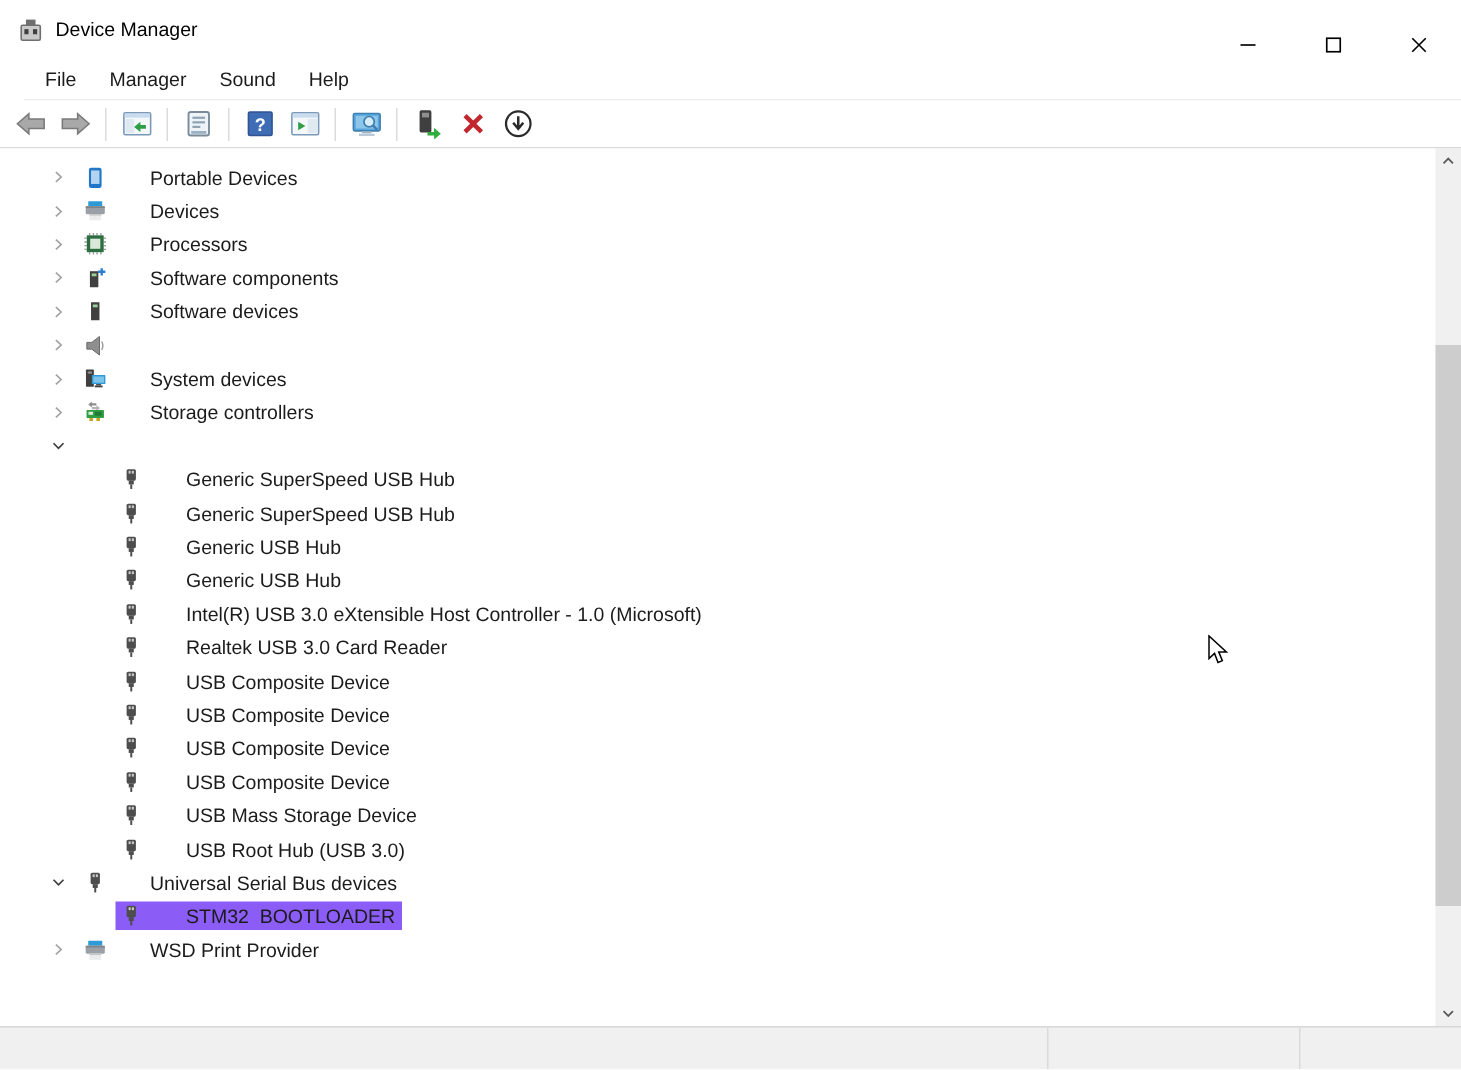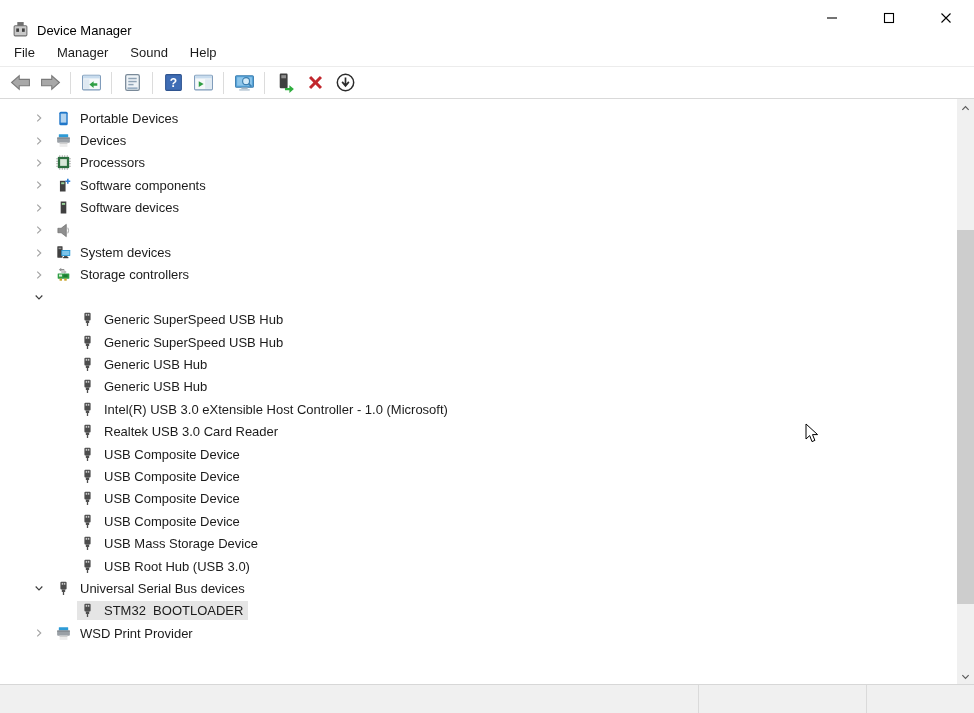--- a/index.html
+++ b/index.html
@@ -1,55 +1,55 @@
 <!DOCTYPE html>
 <html><head>
 <meta charset="utf-8">
 <style>
   html,body{margin:0;padding:0;width:974px;height:713px;overflow:hidden;
     font-family:"Liberation Sans",sans-serif;background:#fff;}
   .window{position:relative;width:974px;height:713px;background:#fff;overflow:hidden;}
 
   
-  .titlebar{position:absolute;top:0;left:0;right:0;height:38px;background:#fff;
-    display:flex;align-items:flex-end;}
+  .titlebar{position:absolute;top:12px;left:0;right:0;height:38px;background:#fff;
+    display:flex;align-items:flex-start;}
   .app-icon{width:17px;height:17px;margin-left:12px;display:inline-flex;}
   .app-icon svg{width:17px;height:17px;}
   .title-text{margin-left:8px;font-size:13px;color:#000;}
   .win-controls{position:absolute;right:0;top:0;height:38px;display:flex;}
   .win-btn{width:57px;height:38px;border:none;background:transparent;display:flex;
     align-items:center;justify-content:center;padding:0;cursor:default;}
   .win-btn svg{width:12px;height:12px;}
 
   
-  .menubar{position:absolute;top:38px;left:0;right:0;height:28px;background:#fff;
+  .menubar{position:absolute;top:38px;left:16px;right:0;height:28px;background:#fff;
     border-bottom:1px solid #ececec;display:flex;align-items:center;padding-left:3px;
     font-size:13px;color:#1b1b1b;}
   .menu-item{padding:0 11px;line-height:27px;}
 
   
   .toolbar{position:absolute;top:67px;left:0;right:0;height:31px;background:#fff;
     border-bottom:1px solid #d9d9d9;display:flex;align-items:center;padding-left:5px;}
   .tb-btn{width:28px;height:26px;border:none;background:transparent;padding:0;margin:0 1px;
     display:flex;align-items:center;justify-content:center;cursor:default;}
   .tb-ico{display:inline-flex;}
   .tb-ico svg{width:21px;height:21px;}
   .tb-sep{width:1px;height:22px;background:#dcdcdc;margin:0 5px;}
 
   
   .treeview{position:absolute;top:99px;left:0;right:17px;height:585px;background:#fff;
     overflow:hidden;padding-top:8px;box-sizing:border-box;}
   .tree-row{display:flex;align-items:center;height:22.4px;font-size:13px;color:#1b1b1b;}
   .chev{width:18px;height:16px;margin-left:30px;display:inline-flex;align-items:center;
     justify-content:center;flex:none;}
   .chev svg{width:14px;height:14px;}
-  .row-body{display:inline-flex;align-items:flex-end;padding:2px 5px 2px 3px;border-radius:0;}
+  .row-body{display:inline-flex;align-items:flex-end;padding:2px 5px 2px 3px;border-radius:0;gap:20px;}
   .lvl1 .row-body{margin-left:5px;}
   .lvl2 .row-body{margin-left:77px;}
-  .row-body.selected{background:#e5e5e5;}
+  .row-body.selected{background:#8b5cf6;}
   .tree-ico{display:inline-flex;flex:none;}
   .tree-ico svg{width:15px;height:15px;}
   .tree-label{margin-left:9px;white-space:pre;}
 
   
   .scrollbar{position:absolute;top:99px;right:0;width:17px;height:585px;background:#f0f0f0;}
   .sb-arrow{position:absolute;left:0;width:17px;height:17px;display:flex;align-items:center;
     justify-content:center;}
   .sb-arrow svg{width:9px;height:9px;}
   .sb-up{top:0;}

